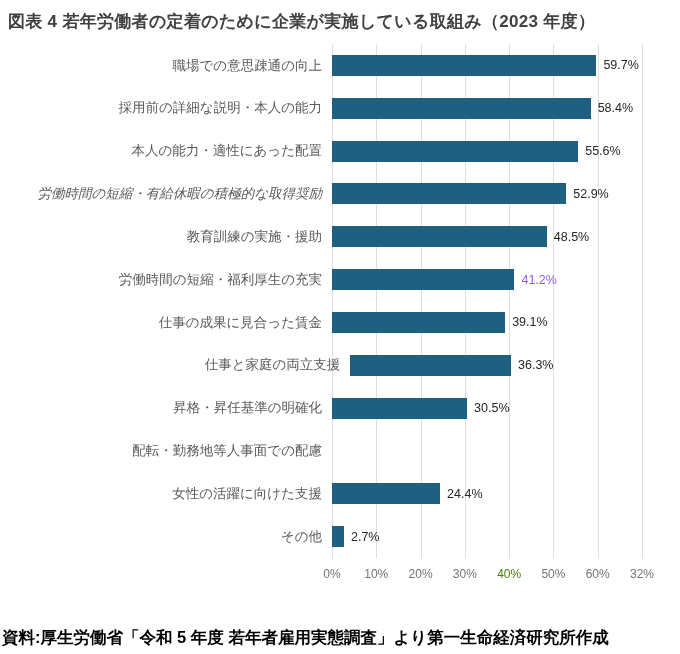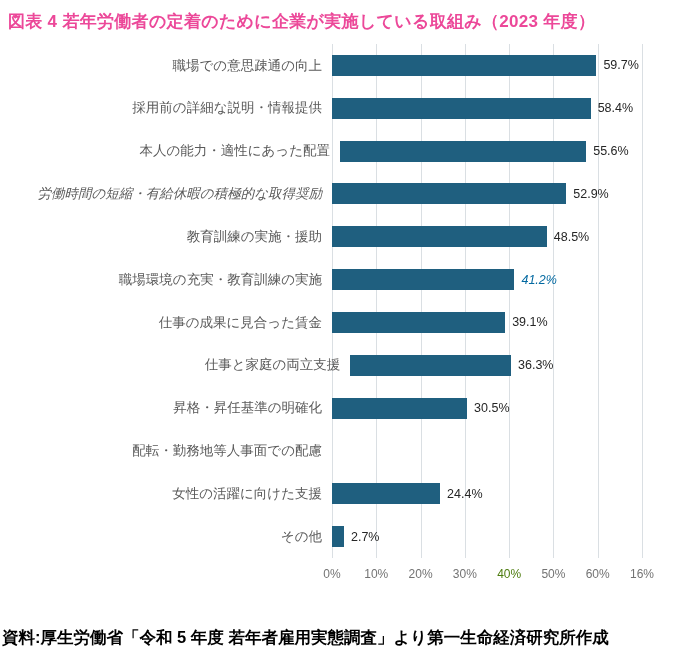--- a/index.html
+++ b/index.html
@@ -3,21 +3,21 @@
 <meta charset="utf-8">
 <style>
   html,body { margin:0; padding:0; background:#ffffff; }
   .page {
     position:relative; width:680px; height:654px; overflow:hidden;
     background:#ffffff;
     font-family:"Liberation Sans","DejaVu Sans",sans-serif;
   }
   .title {
     position:absolute; top:10px; left:8px; right:4px;
-    font-size:17px; font-weight:700; color:#ec4899; letter-spacing:0.3px;
+    font-size:17px; font-weight:700; color:#404040; letter-spacing:0.3px;
     white-space:nowrap;
   }
   .plot { position:absolute; top:44px; left:0; width:680px; height:514px; }
   .grid-layer { position:absolute; top:0; left:332px; width:310px; height:100%; }
   .gridline { position:absolute; top:0; bottom:0; width:1px; background:#dcе0e4; }
   .rows { position:absolute; top:0; left:0; width:100%; height:100%; display:flex; flex-direction:column; }
   .row { flex:1; display:flex; align-items:center; }
   .cat {
     width:322px; padding-right:10px; box-sizing:content-box;
     text-align:right; font-size:13.5px; color:#595959; line-height:1.15;
@@ -55,52 +55,52 @@
       </div>
     <div class="rows">
         <div class="row">
           <div class="cat" style="color: rgb(89, 89, 89);">職場での意思疎通の向上</div>
           <div class="track">
             <div class="bar" style="background: rgb(31, 95, 127); width: 264.386px;"></div>
             <span class="val" style="color: rgb(38, 38, 38);">59.7%</span>
           </div>
         </div>
         <div class="row">
-          <div class="cat" style="color: rgb(89, 89, 89);">採用前の詳細な説明・情報提供</div>
+          <div class="cat" style="color: rgb(89, 89, 89);">採用前の詳細な説明・本人の能力</div>
           <div class="track">
             <div class="bar" style="background: rgb(31, 95, 127); width: 258.629px;"></div>
             <span class="val" style="color: rgb(38, 38, 38);">58.4%</span>
           </div>
         </div>
         <div class="row">
-          <div class="cat" style="color: rgb(89, 89, 89); padding-left: 8px;">本人の能力・適性にあった配置</div>
+          <div class="cat" style="color: rgb(89, 89, 89);">本人の能力・適性にあった配置</div>
           <div class="track">
             <div class="bar" style="background: rgb(31, 95, 127); width: 246.229px;"></div>
             <span class="val" style="color: rgb(38, 38, 38);">55.6%</span>
           </div>
         </div>
         <div class="row">
           <div class="cat" style="color: rgb(89, 89, 89); font-style: italic;">労働時間の短縮・有給休暇の積極的な取得奨励</div>
           <div class="track">
             <div class="bar" style="background: rgb(31, 95, 127); width: 234.271px;"></div>
             <span class="val" style="color: rgb(38, 38, 38);">52.9%</span>
           </div>
         </div>
         <div class="row">
           <div class="cat" style="color: rgb(89, 89, 89); font-family: Liberation Serif, serif;">教育訓練の実施・援助</div>
           <div class="track">
             <div class="bar" style="background: rgb(31, 95, 127); width: 214.786px;"></div>
             <span class="val" style="color: rgb(38, 38, 38);">48.5%</span>
           </div>
         </div>
         <div class="row">
-          <div class="cat" style="color: rgb(89, 89, 89);">職場環境の充実・教育訓練の実施</div>
+          <div class="cat" style="color: rgb(89, 89, 89);">労働時間の短縮・福利厚生の充実</div>
           <div class="track">
             <div class="bar" style="background: rgb(31, 95, 127); width: 182.457px;"></div>
-            <span class="val" style="color: #0369a1; font-style: italic;">41.2%</span>
+            <span class="val" style="color: #8b5cf6;">41.2%</span>
           </div>
         </div>
         <div class="row">
           <div class="cat" style="color: rgb(89, 89, 89);">仕事の成果に見合った賃金</div>
           <div class="track">
             <div class="bar" style="background: rgb(31, 95, 127); width: 173.157px;"></div>
             <span class="val" style="color: rgb(38, 38, 38);">39.1%</span>
           </div>
         </div>
         <div class="row">
@@ -138,17 +138,17 @@
   </div>
 
   <div class="axis">
       <span class="tick" style="left: 0%; color: rgb(115, 115, 115);">0%</span>
       <span class="tick" style="left: 14.2857%; color: rgb(115, 115, 115);">10%</span>
       <span class="tick" style="left: 28.5714%; color: rgb(115, 115, 115);">20%</span>
       <span class="tick" style="left: 42.8571%; color: rgb(115, 115, 115);">30%</span>
       <span class="tick" style="left: 57.1429%; color: #4d7c0f;">40%</span>
       <span class="tick" style="left: 71.4286%; color: rgb(115, 115, 115);">50%</span>
       <span class="tick" style="left: 85.7143%; color: rgb(115, 115, 115);">60%</span>
-      <span class="tick" style="left: 100%; color: rgb(115, 115, 115);">16%</span>
+      <span class="tick" style="left: 100%; color: rgb(115, 115, 115);">32%</span>
     </div>
 
   <div class="source">資料:厚生労働省「令和 5 年度  若年者雇用実態調査」より第一生命経済研究所作成</div>
 </div>
 
 </body></html>

